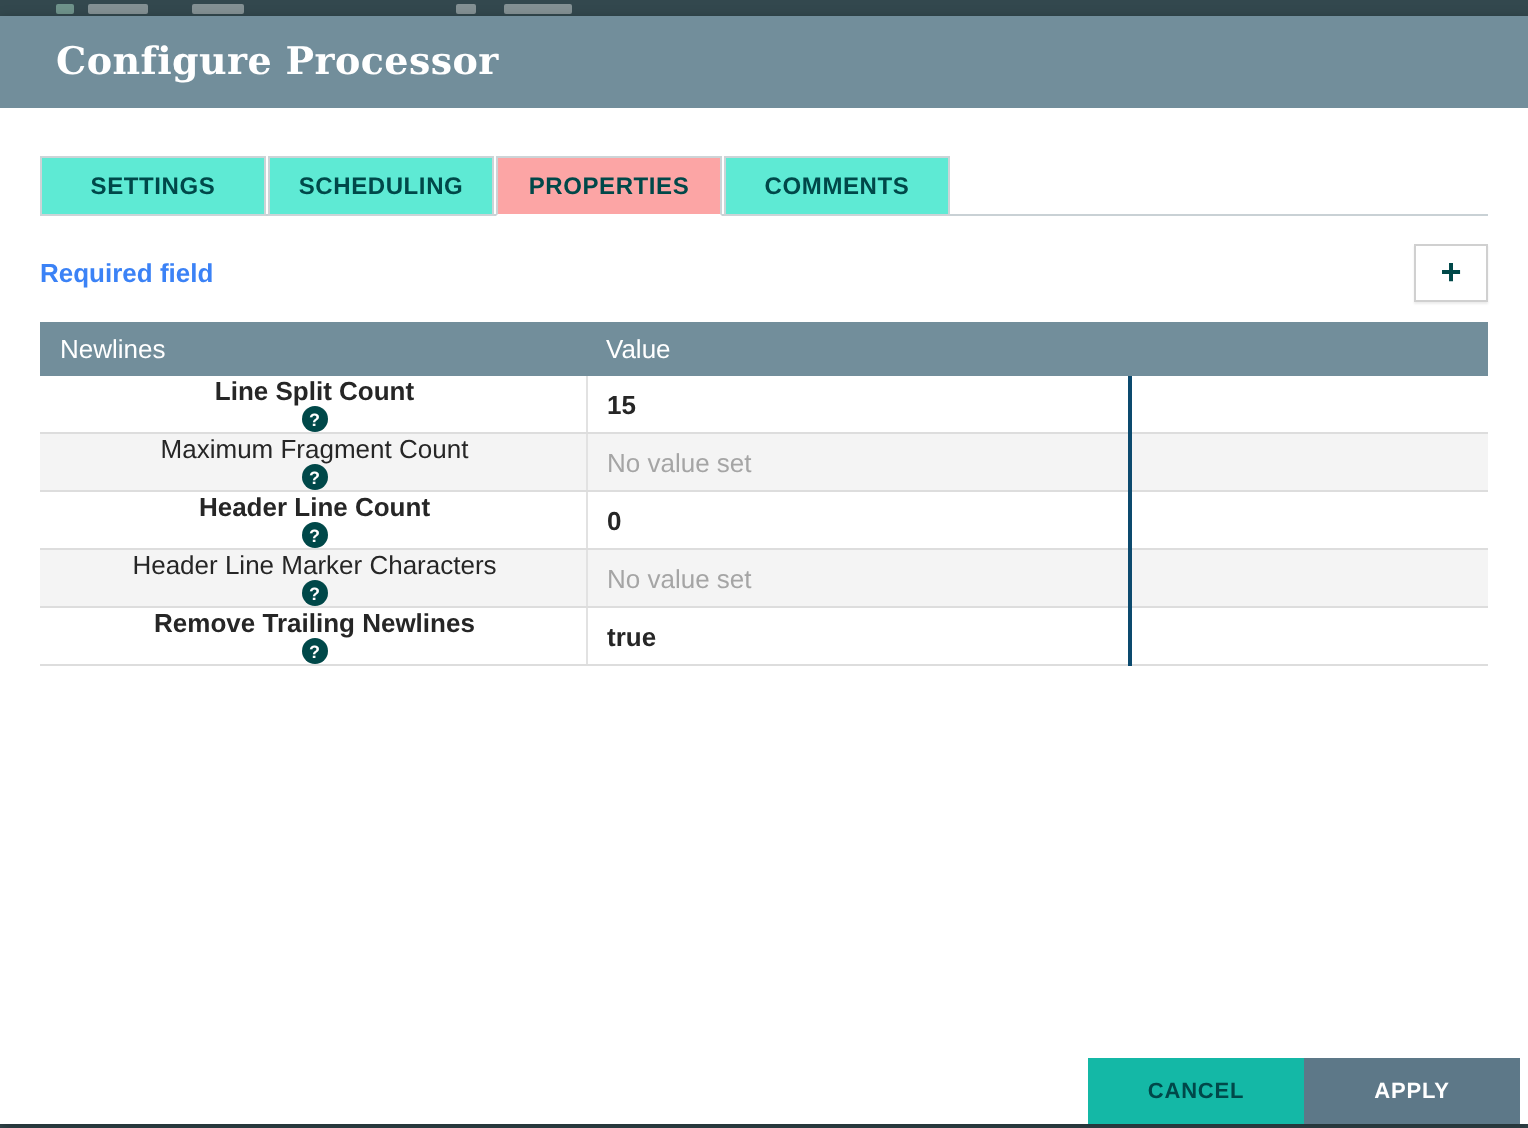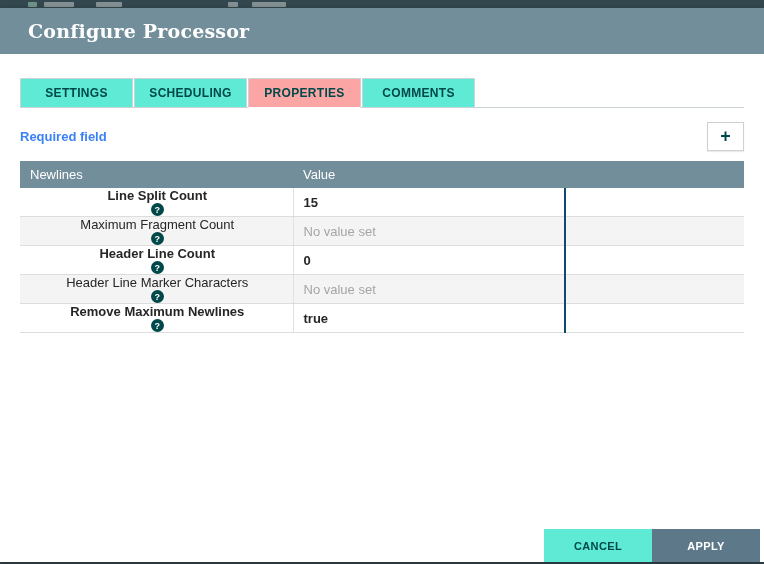--- a/index.html
+++ b/index.html
@@ -65,21 +65,21 @@
     display:flex; align-items:center; justify-content:center; cursor:default;
   }
   td.val { padding:0 10px; border-right:2px solid #0c4a6e; color:#262626; font-weight:bold; cursor:pointer; }
   tr.no-value td.val { font-weight:normal; color:#a5a5a5; }
 
   .dialog-buttons { position:absolute; bottom:0; right:4px; display:flex; }
   .btn {
     min-width:108px; height:33px; display:flex; align-items:center; justify-content:center;
     font-size:11px; font-weight:bold; letter-spacing:.4px; cursor:pointer;
   }
-  .btn-cancel { background:#5eead4; color:#004849; }
+  .btn-cancel { background:#14b8a6; color:#004849; }
   .btn-apply { background:#5d7888; color:#ffffff; }
 </style>
 </head>
 <body>
 
 <div class="bg-fragment" style="left:28px;width:9px;background:rgba(160,210,190,.55);"></div>
 <div class="bg-fragment" style="left:44px;width:30px;"></div>
 <div class="bg-fragment" style="left:96px;width:26px;"></div>
 <div class="bg-fragment" style="left:228px;width:10px;"></div>
 <div class="bg-fragment" style="left:252px;width:34px;"></div>
@@ -156,21 +156,21 @@
               <span class="prop-name">Header Line Marker Characters</span>
               <span class="help-icon">?</span>
             </div>
           </td>
           <td class="val">No value set</td>
           <td></td>
         </tr>
         <tr class="required">
           <td class="prop">
             <div class="prop-inner">
-              <span class="prop-name">Remove Maximum Newlines</span>
+              <span class="prop-name">Remove Trailing Newlines</span>
               <span class="help-icon">?</span>
             </div>
           </td>
           <td class="val">true</td>
           <td></td>
         </tr>
       </tbody>
     </table>
 
   </div>

